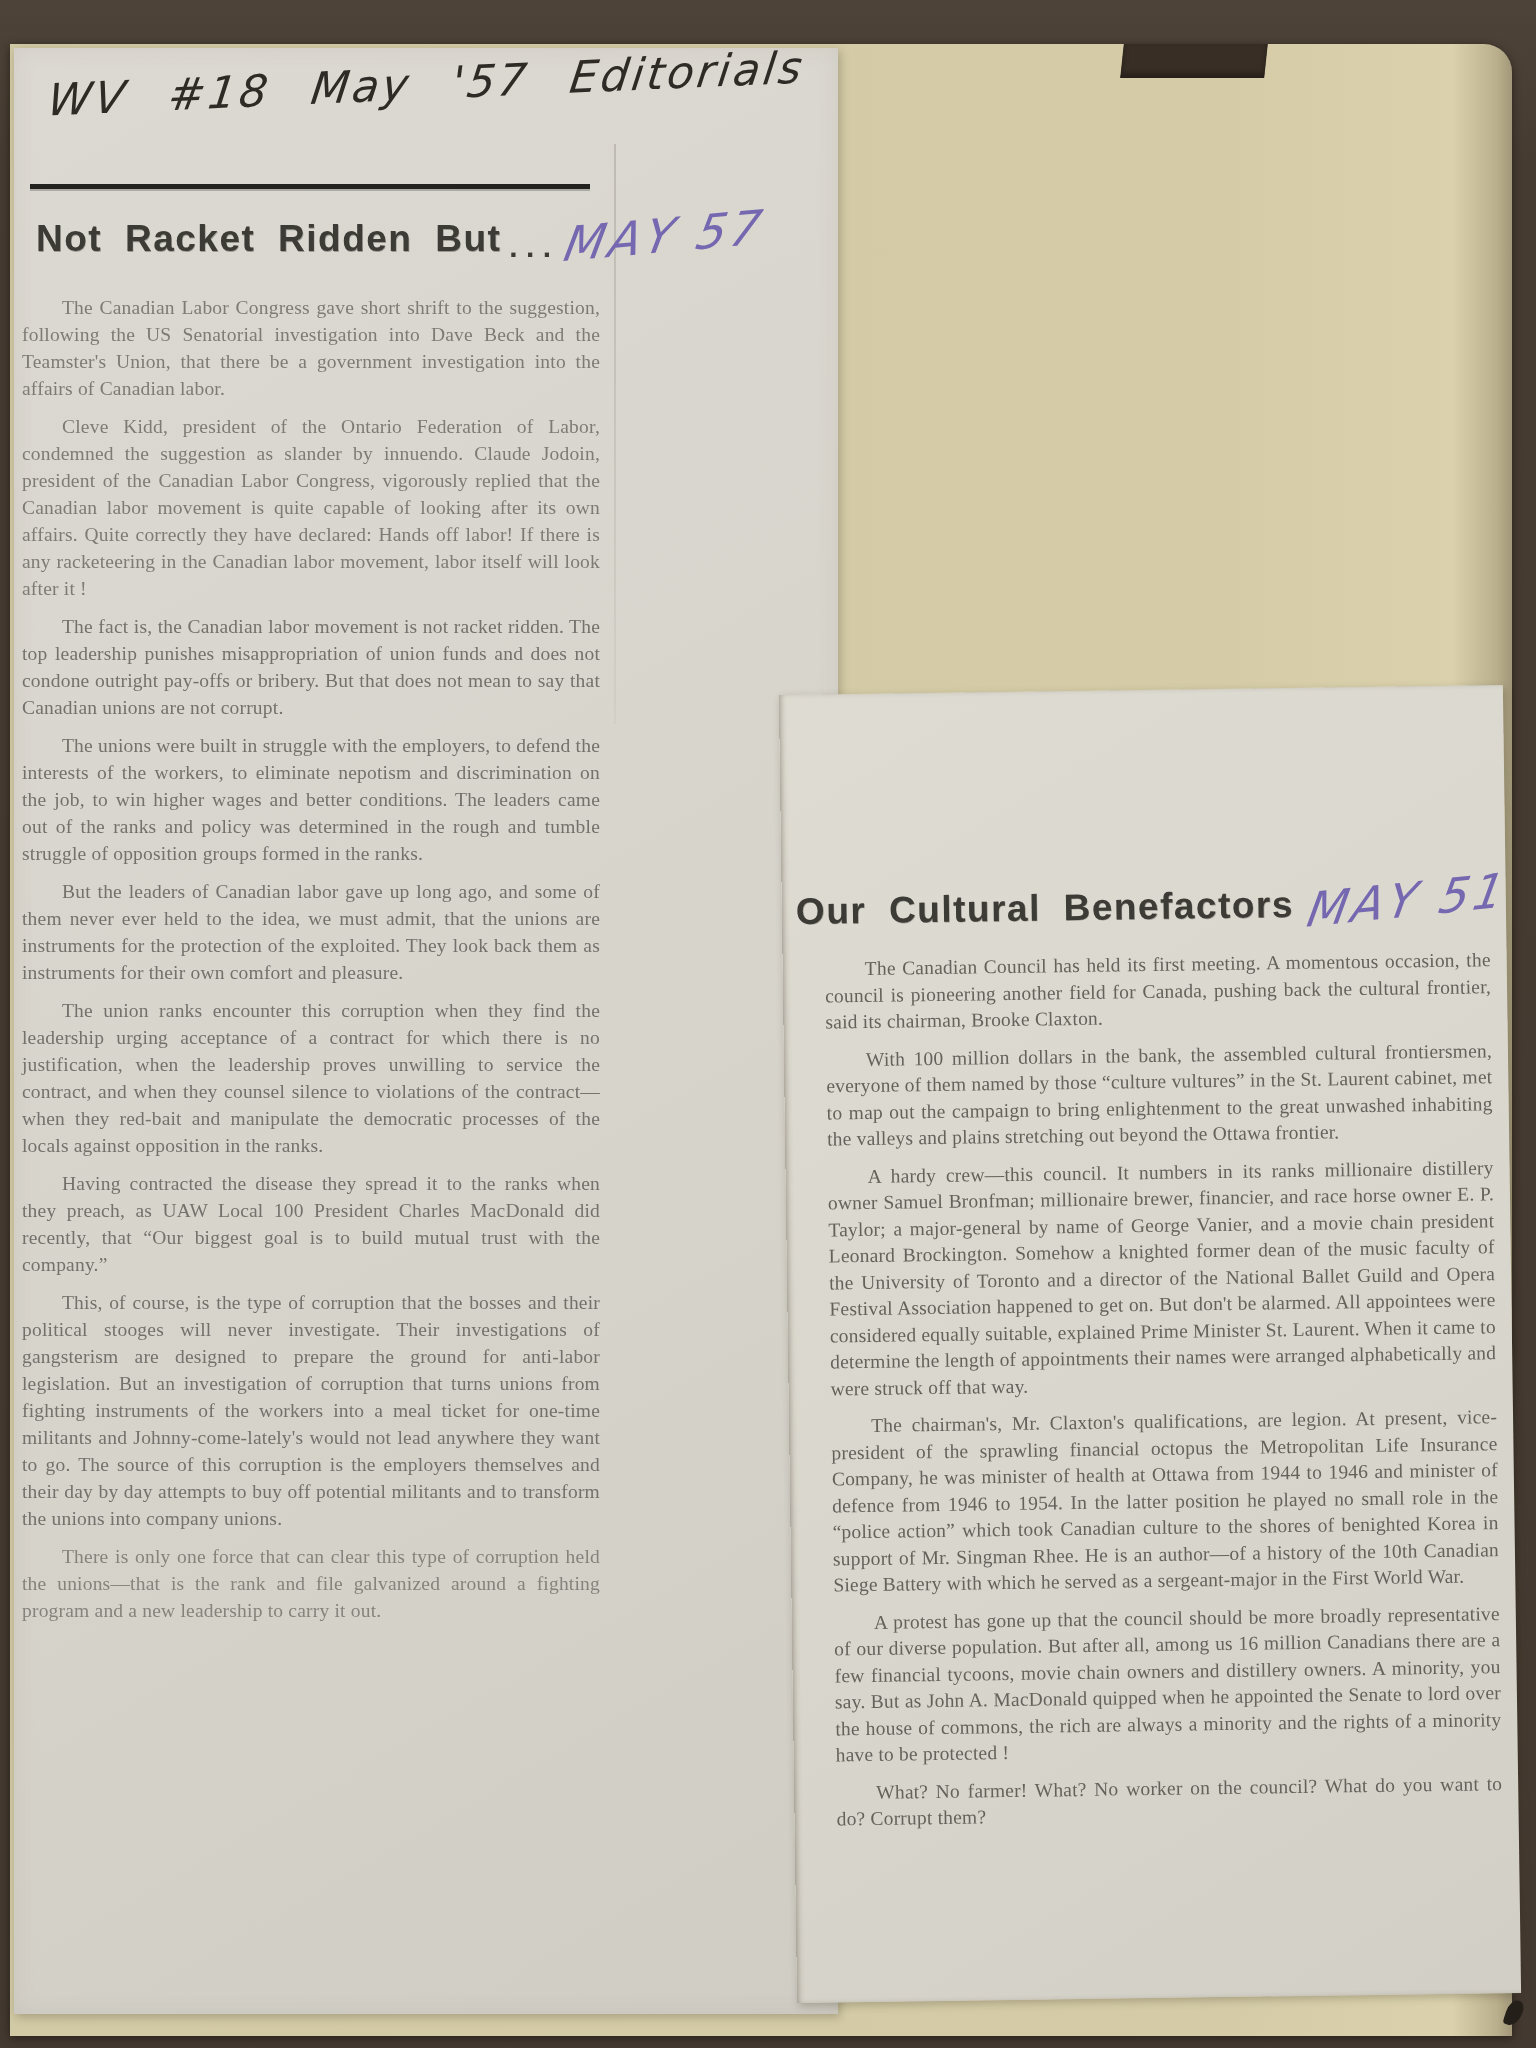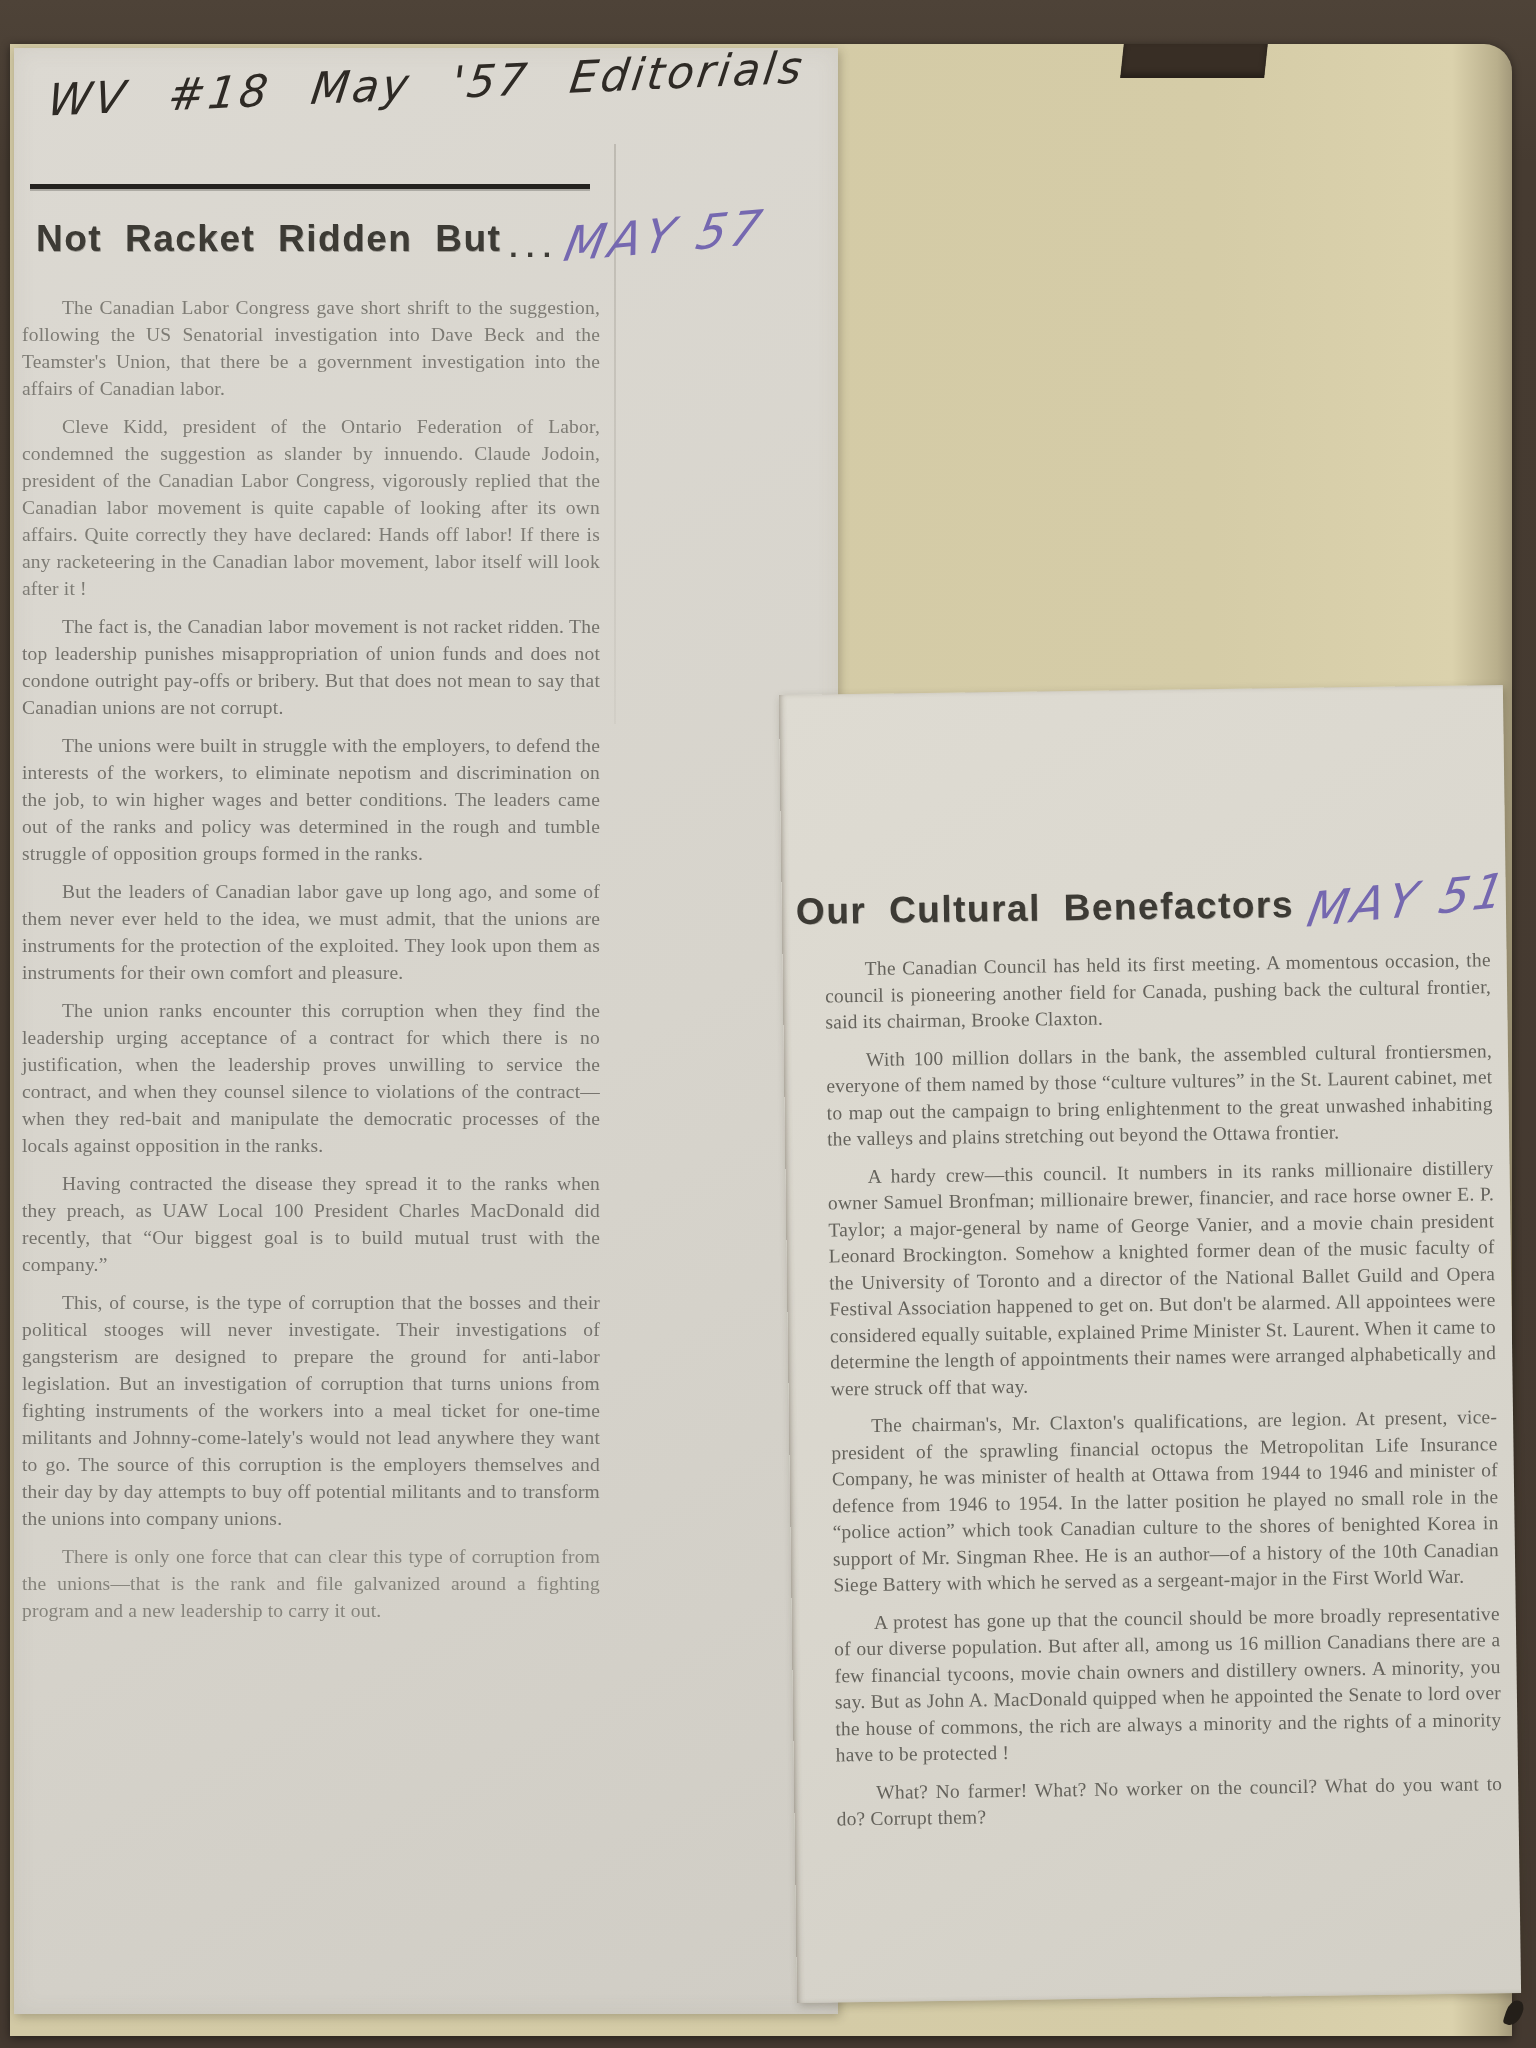--- a/index.html
+++ b/index.html
@@ -101,25 +101,25 @@
         <span class="headline">Not Racket Ridden But</span>
         <span class="headline-dots">. . .</span>
         <span class="bluenote">MAY 57</span>
       </div>
 
       <div class="body body1">
         <p class="para">The Canadian Labor Congress gave short shrift to the suggestion, following the US Senatorial investigation into Dave Beck and the Teamster's Union, that there be a government investigation into the affairs of Canadian labor.</p>
           <p class="para">Cleve Kidd, president of the Ontario Federation of Labor, condemned the suggestion as slander by innuendo. Claude Jodoin, president of the Canadian Labor Congress, vigorously replied that the Canadian labor movement is quite capable of looking after its own affairs. Quite correctly they have declared: Hands off labor! If there is any racketeering in the Canadian labor movement, labor itself will look after it !</p>
           <p class="para">The fact is, the Canadian labor movement is not racket ridden. The top leadership punishes misappropriation of union funds and does not condone outright pay-offs or bribery. But that does not mean to say that Canadian unions are not corrupt.</p>
           <p class="para">The unions were built in struggle with the employers, to defend the interests of the workers, to eliminate nepotism and discrimination on the job, to win higher wages and better conditions. The leaders came out of the ranks and policy was determined in the rough and tumble struggle of opposition groups formed in the ranks.</p>
-          <p class="para">But the leaders of Canadian labor gave up long ago, and some of them never ever held to the idea, we must admit, that the unions are instruments for the protection of the exploited. They look upon them as instruments for their own comfort and pleasure.</p>
+          <p class="para">But the leaders of Canadian labor gave up long ago, and some of them never ever held to the idea, we must admit, that the unions are instruments for the protection of the exploited. They look back them as instruments for their own comfort and pleasure.</p>
           <p class="para">The union ranks encounter this corruption when they find the leadership urging acceptance of a contract for which there is no justification, when the leadership proves unwilling to service the contract, and when they counsel silence to violations of the contract—when they red-bait and manipulate the democratic processes of the locals against opposition in the ranks.</p>
           <p class="para">Having contracted the disease they spread it to the ranks when they preach, as UAW Local 100 President Charles MacDonald did recently, that “Our biggest goal is to build mutual trust with the company.”</p>
           <p class="para">This, of course, is the type of corruption that the bosses and their political stooges will never investigate. Their investigations of gangsterism are designed to prepare the ground for anti-labor legislation. But an investigation of corruption that turns unions from fighting instruments of the workers into a meal ticket for one-time militants and Johnny-come-lately's would not lead anywhere they want to go. The source of this corruption is the employers themselves and their day by day attempts to buy off potential militants and to transform the unions into company unions.</p>
-          <p class="para">There is only one force that can clear this type of corruption from the unions—that is the rank and file galvanized around a fighting program and a new leadership to carry it out.</p>
+          <p class="para">There is only one force that can clear this type of corruption held the unions—that is the rank and file galvanized around a fighting program and a new leadership to carry it out.</p>
       </div>
     </div>
 
     <div class="clip clip2">
       <div class="headline-row">
         <span class="headline">Our Cultural Benefactors</span>
         <span class="bluenote">MAY 51</span>
       </div>
 
       <div class="body body2">

